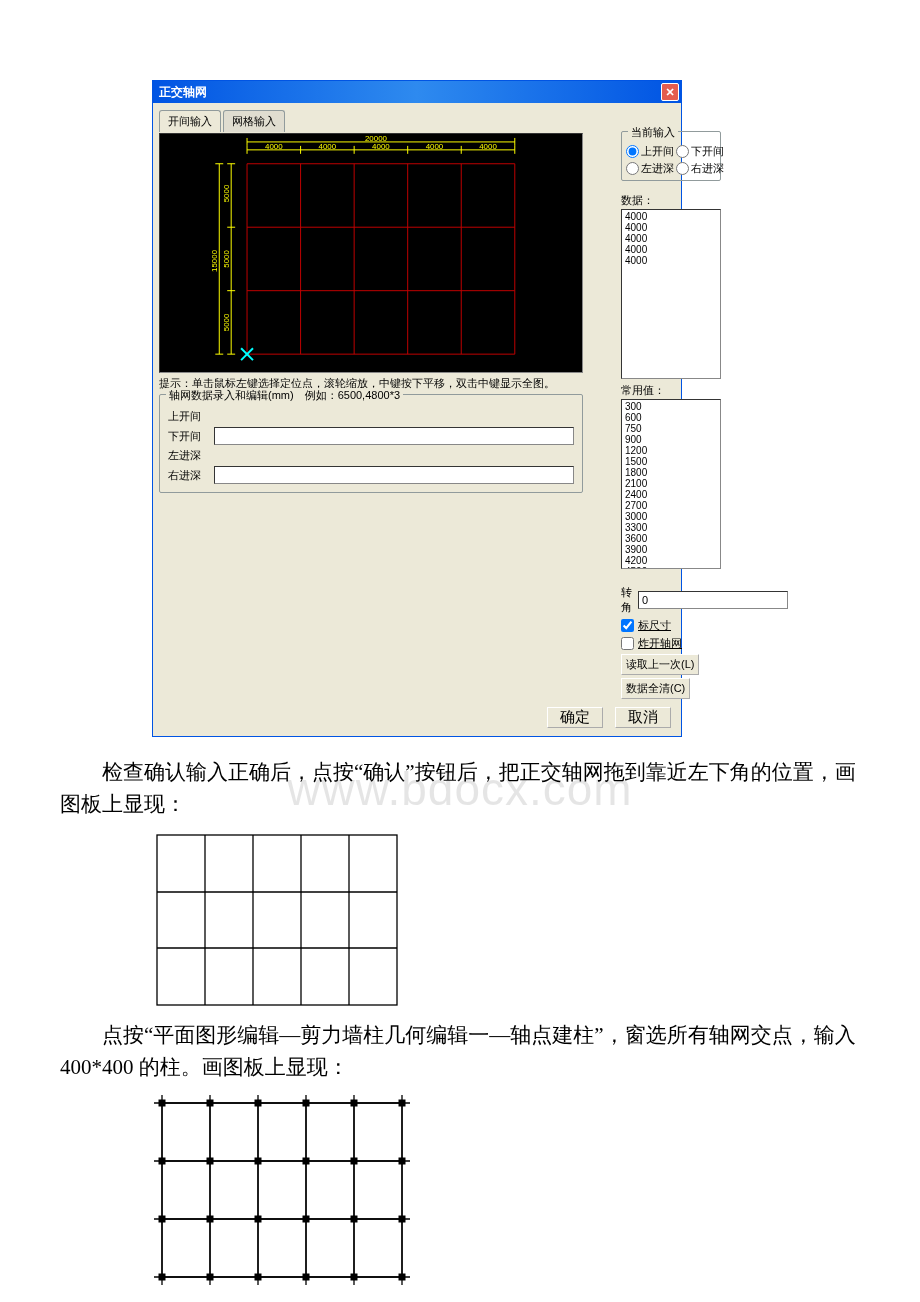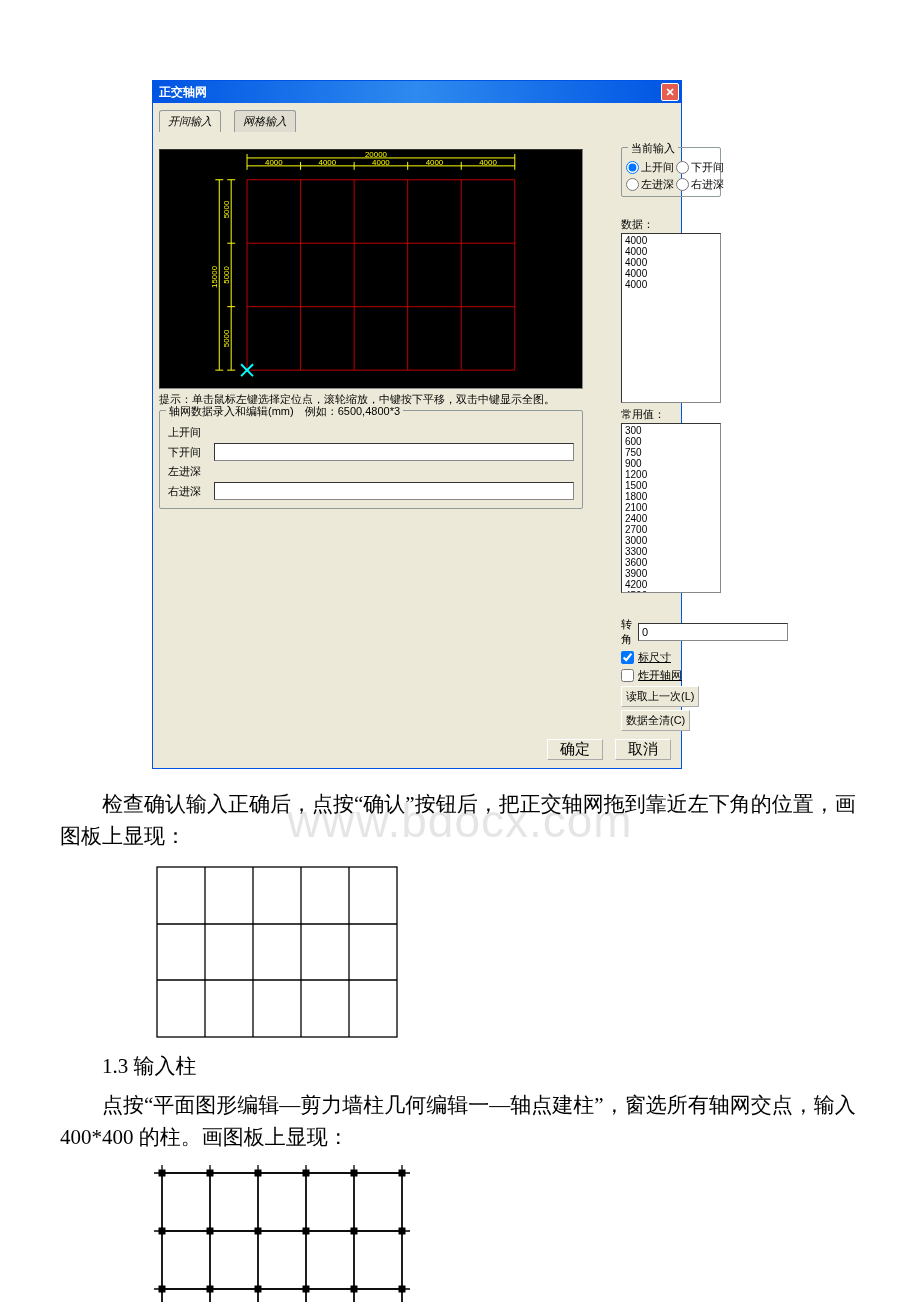--- a/index.html
+++ b/index.html
@@ -42,23 +42,22 @@
     display: flex; align-items: center; justify-content: center;
     color: #fff; font-weight: bold; font-size: 11px;
     cursor: pointer;
   }
   .dialog-body {
     background: #ECE9D8;
     padding: 6px 6px 8px 6px;
   }
   .tabs {
     display: flex;
-    gap: 11px;
-    margin-bottom: 16px;
-    font-style: italic;
+    gap: 0;
+    margin-bottom: 0;
   }
   .tabs .tab {
     background: #ECE9D8;
     border: 1px solid #919B9C;
     border-bottom: none;
     padding: 3px 8px;
     border-top-left-radius: 3px;
     border-top-right-radius: 3px;
     font-size: 11px;
     margin-right: 2px;
@@ -129,21 +128,21 @@
     font-size: 11px;
     border: 1px inset #888;
     padding: 1px 3px;
     background: #fff;
     font-family: "SimSun", monospace;
   }
   .right-col {
     width: 130px;
     display: flex;
     flex-direction: column;
-    gap: 20px;
+    gap: 12px;
     padding-left: 30px;
   }
   .radio-group {
     border: 1px solid #919B9C;
     border-radius: 2px;
     padding: 12px 4px 4px 4px;
     position: relative;
     display: grid;
     grid-template-columns: 1fr 1fr;
     gap: 2px;
@@ -431,21 +430,20 @@
         <line x1="53" y1="5" x2="53" y2="175"></line>
         <line x1="101" y1="5" x2="101" y2="175"></line>
         <line x1="149" y1="5" x2="149" y2="175"></line>
         <line x1="197" y1="5" x2="197" y2="175"></line>
         <line x1="5" y1="62" x2="245" y2="62"></line>
         <line x1="5" y1="118" x2="245" y2="118"></line>
       </g>
     </svg>
   </div>
 
-  <p class="section-head">1.3 输入柱</p>
 
   <p class="body-text">点按“平面图形编辑—剪力墙柱几何编辑一—轴点建柱”，窗选所有轴网交点，输入 400*400 的柱。画图板上显现：</p>
 
   <div class="grid-figure">
     <svg width="260" height="196" viewBox="0 0 260 196">
       <g stroke="#000" stroke-width="1.3" fill="none">
 
         <line x1="10" y1="10" x2="250" y2="10"></line>
         <line x1="10" y1="68" x2="250" y2="68"></line>
         <line x1="10" y1="126" x2="250" y2="126"></line>

